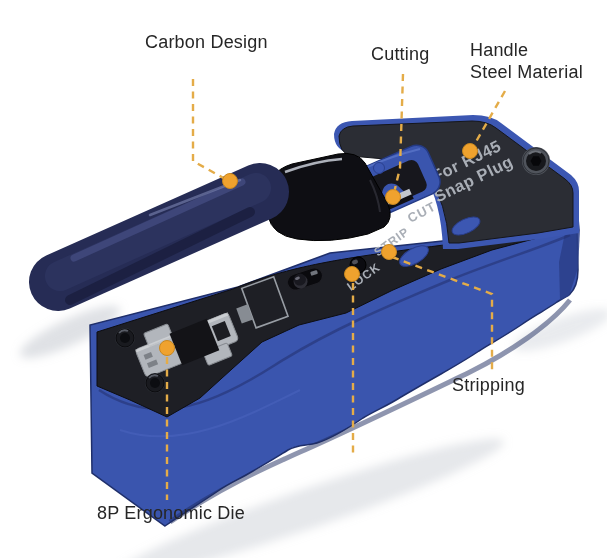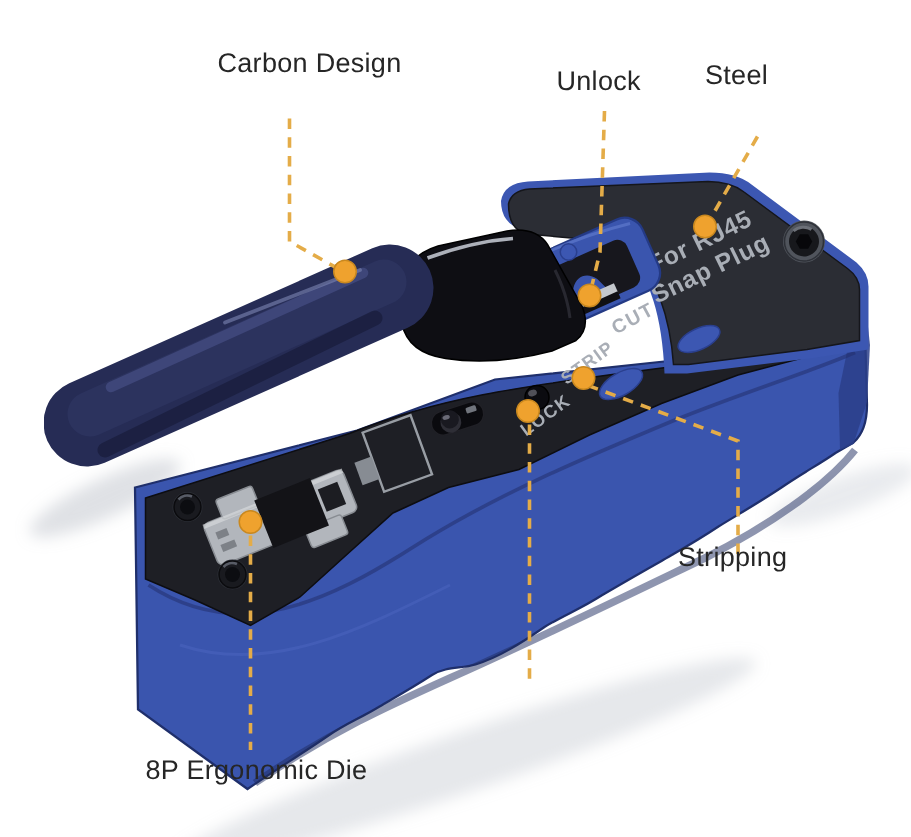--- a/index.html
+++ b/index.html
@@ -158,19 +158,20 @@
       <circle class="dot" cx="470" cy="151" r="7.5"></circle>
       <circle class="dot" cx="389" cy="252" r="7.5"></circle>
       <circle class="dot" cx="352" cy="274" r="7.5"></circle>
       <circle class="dot" cx="167" cy="348" r="7.5"></circle>
     </g>
   </svg>
 
   <div class="lbl" style="left:145px;top:31px">
     <div>Carbon Design</div>
   </div>
-  <div class="lbl" style="left:371px;top:43px">Unlock</div>
+  <div class="lbl" style="left:371px;top:43px">Cutting</div>
   <div class="lbl" style="left:470px;top:39px">
-    <div>Steel</div>
+    <div>Handle</div>
+    <div>Steel Material</div>
   </div>
-  <div class="lbl" style="left:452px;top:360px">Stripping</div>
+  <div class="lbl" style="left:452px;top:374px">Stripping</div>
   <div class="lbl" style="left:97px;top:502px">8P Ergonomic Die</div>
 </div>
 
 </body></html>

